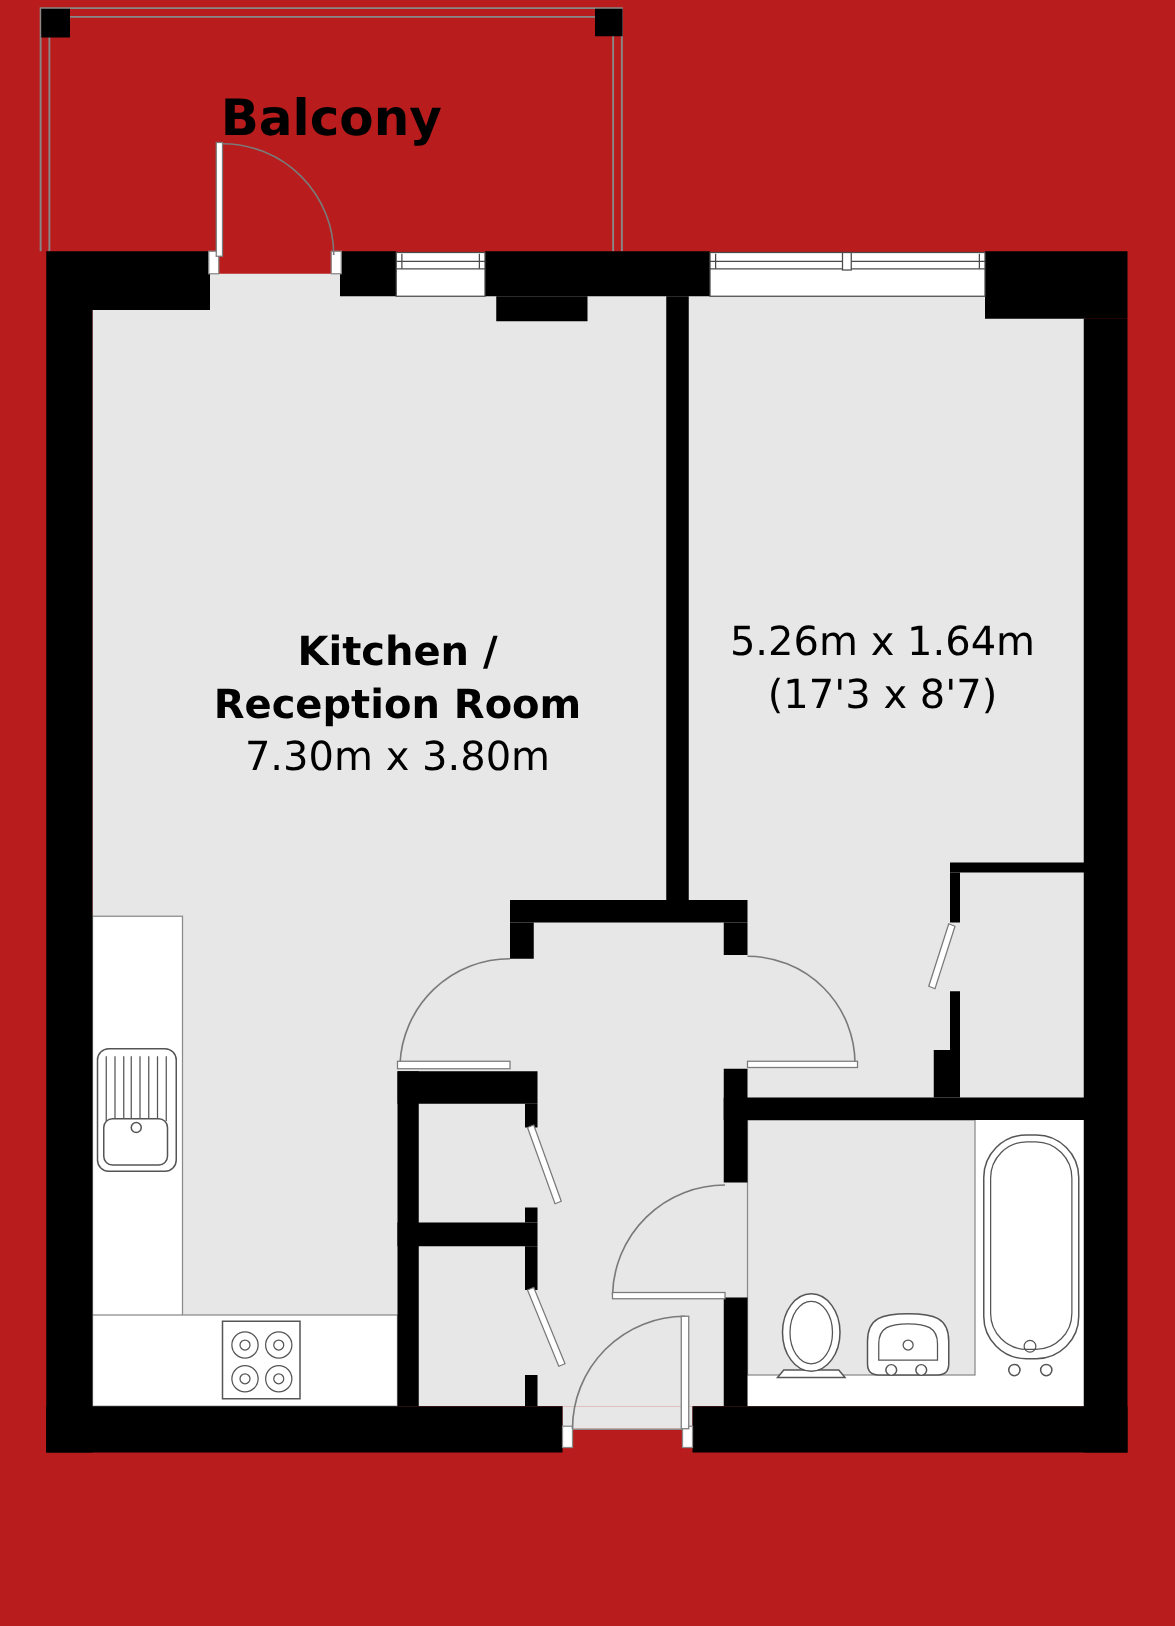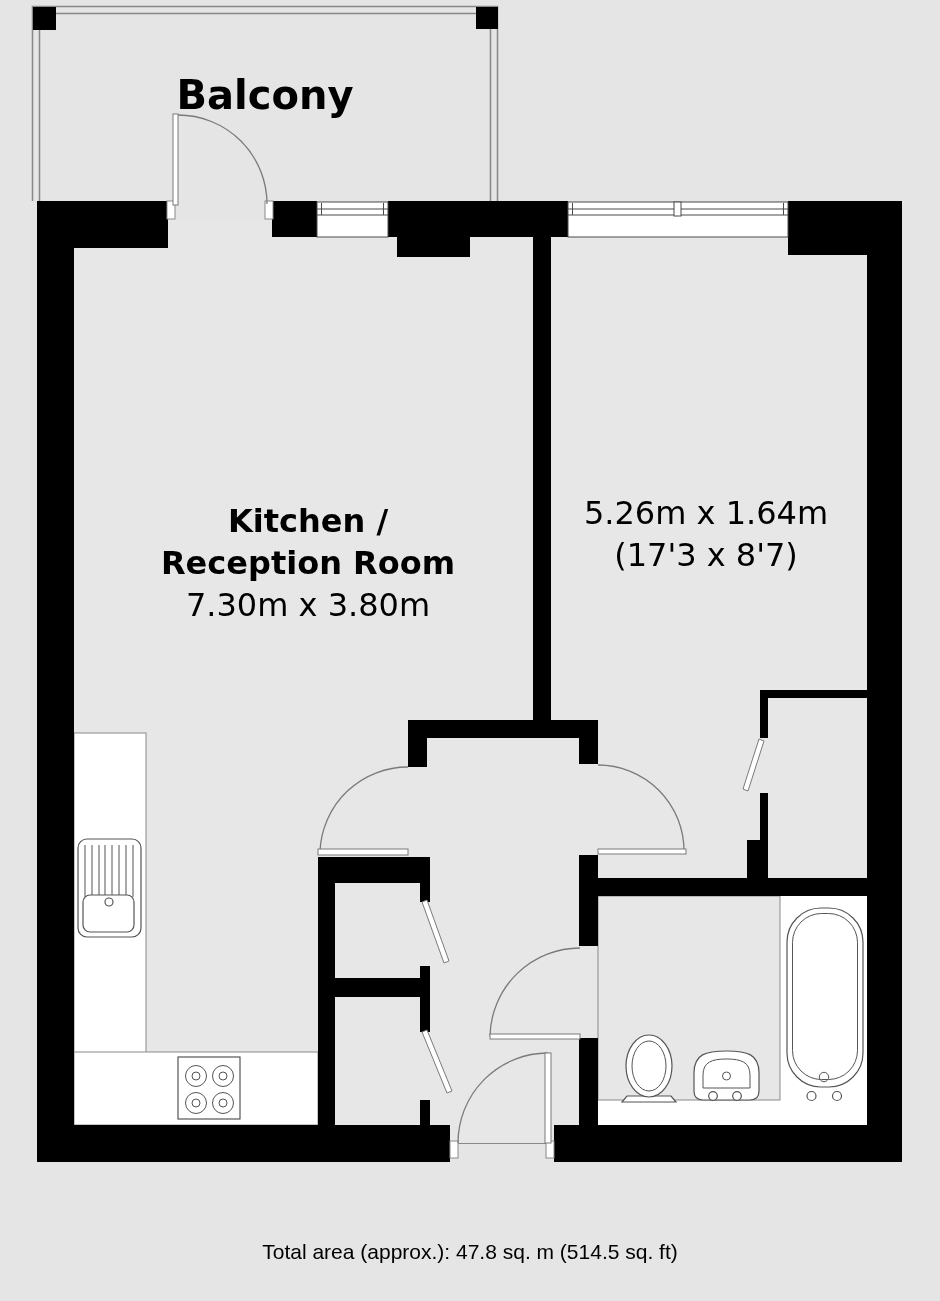--- a/index.html
+++ b/index.html
@@ -2,41 +2,41 @@
 <html style="--wall: #000000; --floor: #e7e7e7; --line: #8a8a8a;"><head>
 <meta charset="utf-8">
 <style>
   :root{
     --wall:#000000;
     --floor:#e7e7e7;
     --line:#8a8a8a;
     --fixture:#555555;
   }
   html,body{margin:0;padding:0;background:#ffffff;}
-  #plan{position:relative;width:940px;height:1301px;background:#e5e5e5;overflow:hidden;
+  #plan{position:relative;width:940px;height:1301px;background:#b91c1c;overflow:hidden;
         font-family:"DejaVu Sans",sans-serif;}
   #plan svg{position:absolute;left:0;top:0;}
   .wall{fill:var(--wall);stroke:none;}
   .floorfill{fill:var(--floor);stroke:none;}
   .floorline{fill:var(--floor);stroke:var(--line);stroke-width:1;}
   .whitefill{fill:#ffffff;stroke:none;}
   .counter{fill:#ffffff;stroke:var(--line);stroke-width:1;}
   .cap{fill:#ffffff;stroke:#8a8a8a;stroke-width:1;}
   .winbox{fill:#ffffff;stroke:#4a4a4a;stroke-width:1;}
   .winline{stroke:#4a4a4a;stroke-width:1;fill:none;}
   .leaf{fill:#ffffff;stroke:#7a7a7a;stroke-width:1;}
   .arc{fill:none;stroke:#7a7a7a;stroke-width:1.3;}
   .fx{fill:#ffffff;stroke:var(--fixture);stroke-width:1.2;}
   .fxl{fill:none;stroke:var(--fixture);stroke-width:1;}
   .rail{fill:none;stroke:#888888;stroke-width:1.5;}
   .txt{position:absolute;text-align:center;color:#000;}
   .balcony-label{left:130px;top:72px;width:270px;font-size:40px;font-weight:700;}
   .room-label{font-size:32px;line-height:42px;}
   .room-label .b{font-weight:700;}
-  .kitchen-label{left:118px;top:500px;width:380px;}
+  .kitchen-label{left:128px;top:500px;width:380px;}
   .bedroom-label{left:530px;top:492px;width:352px;}
   .footer{left:0;top:1236px;width:940px;font-family:"Liberation Sans",sans-serif;
           font-size:21px;line-height:31px;}
 </style>
 </head>
 <body>
 
 <div id="plan">
   <svg width="940" height="1301" viewBox="0 0 940 1301">
 
@@ -189,15 +189,14 @@
     <div class="b">Reception Room</div>
     <div>7.30m x 3.80m</div>
   </div>
 
   <div class="txt room-label bedroom-label">
     <div>5.26m x 1.64m</div>
     <div>(17'3 x 8'7)</div>
   </div>
 
   <div class="txt footer">
-    <div>Total area (approx.): 47.8 sq. m (514.5 sq. ft)</div>
   </div>
 </div>
 
 </body></html>

